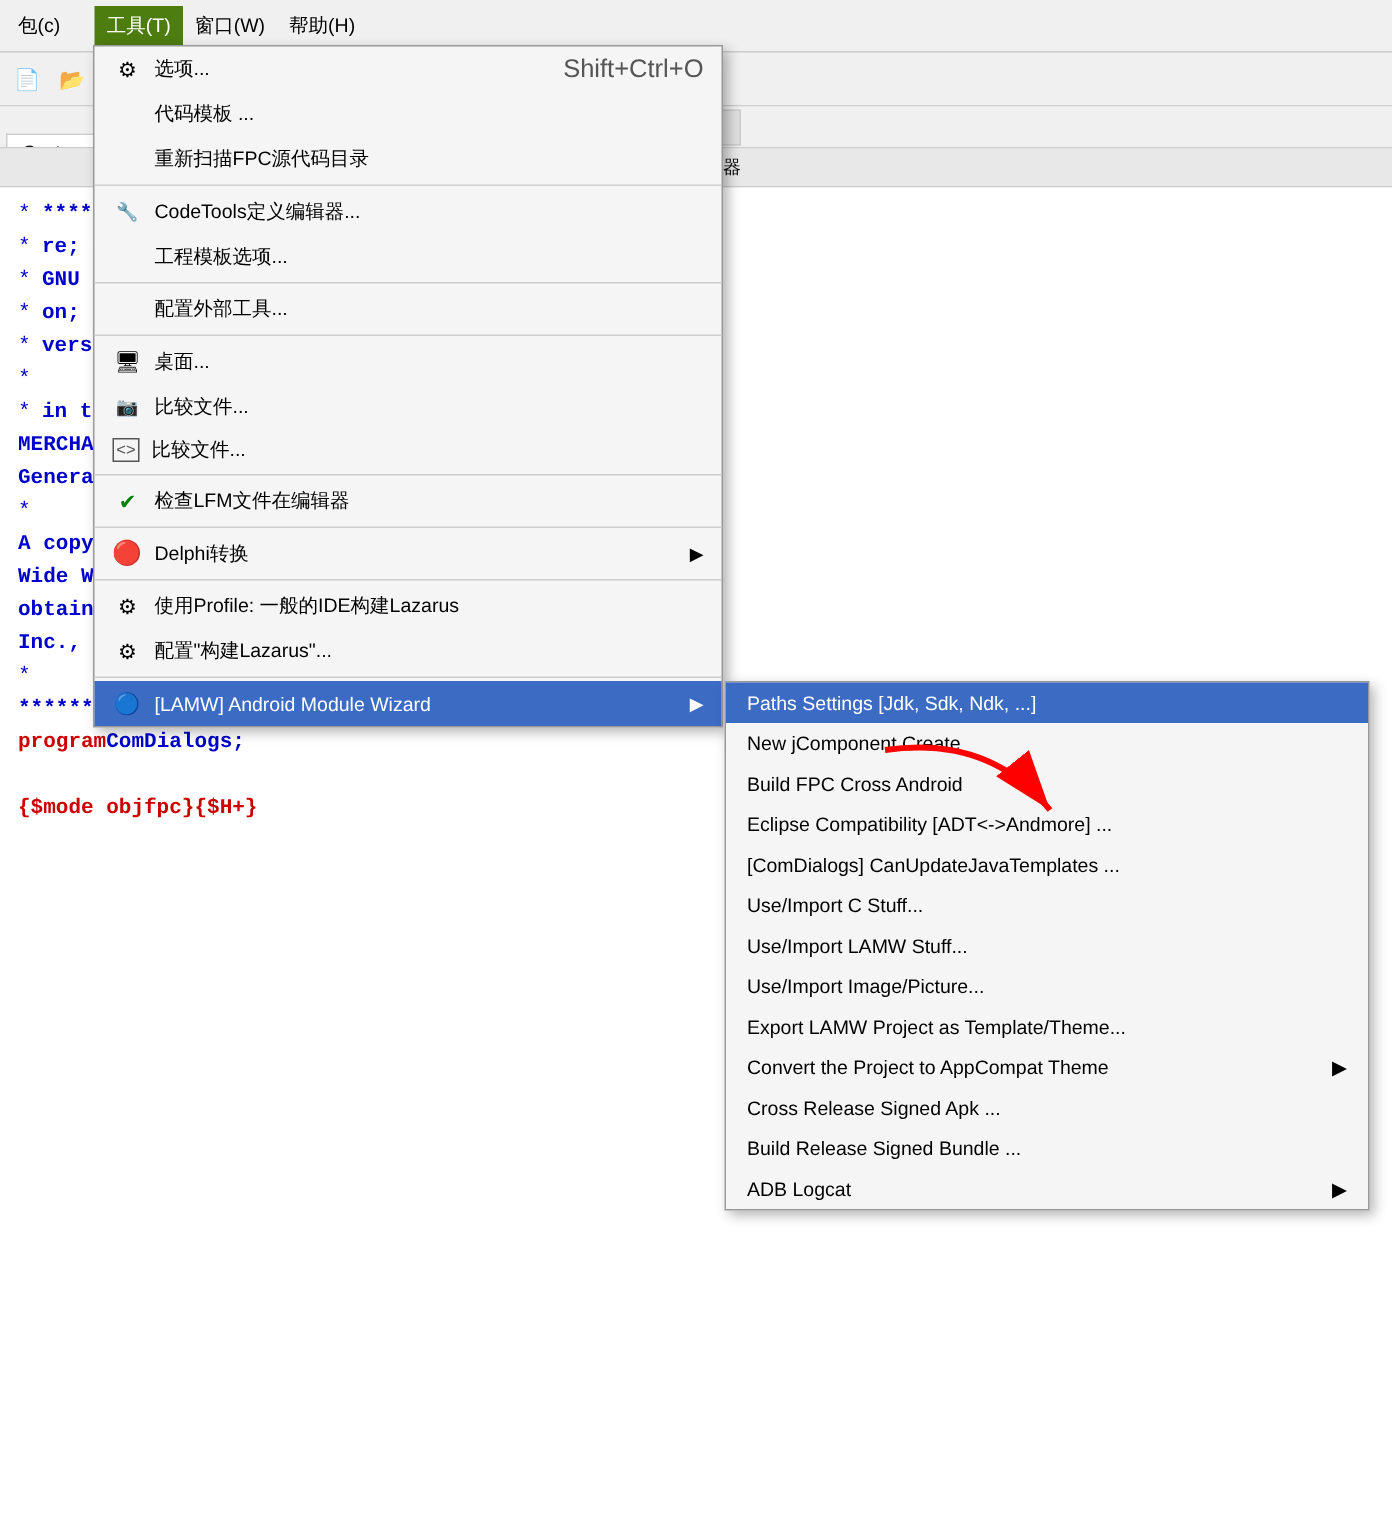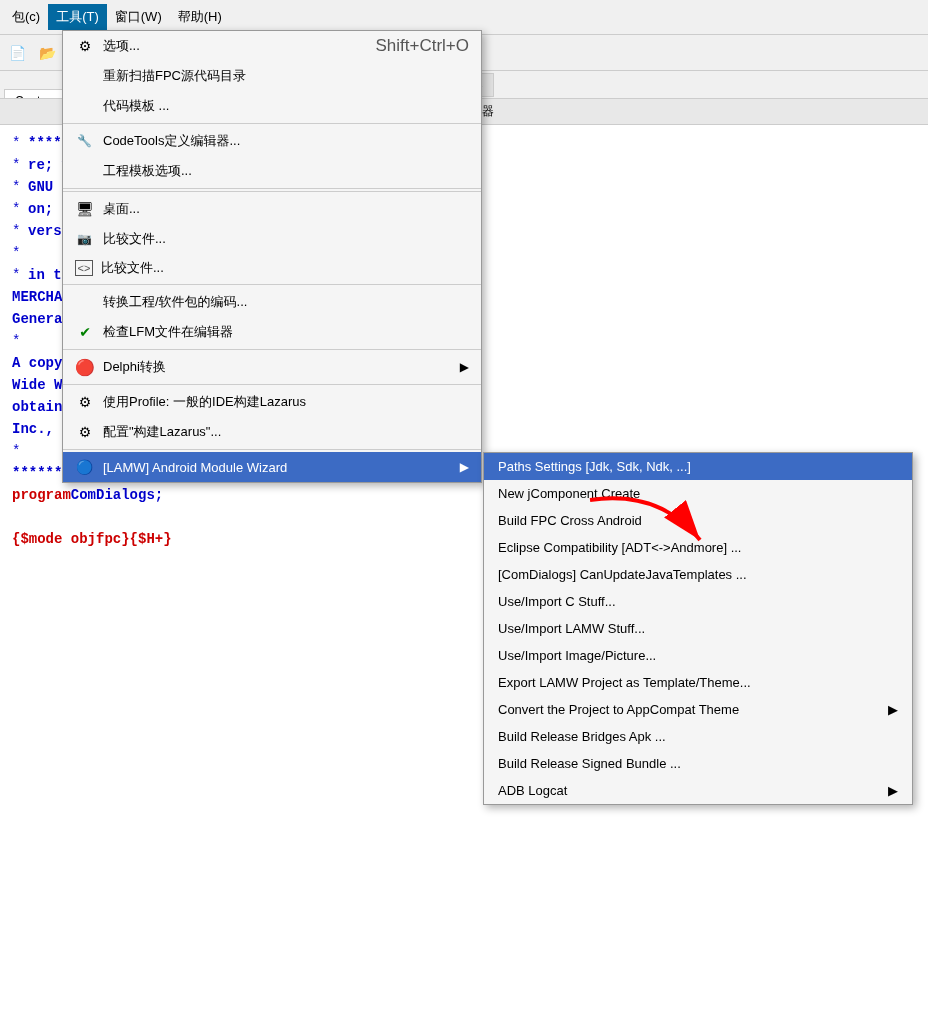--- a/index.html
+++ b/index.html
@@ -24,22 +24,23 @@
       position: relative;
       z-index: 100;
     }
     .menubar-item {
       padding: 4px 8px;
       cursor: pointer;
       font-size: 13px;
       color: #000;
     }
     .menubar-item.active {
-      background: #0369a1;
+      background: #4d7c0f;
       color: #fff;
+      margin-left: 15px;
     }
 
     
     .toolbar {
       display: flex;
       align-items: center;
       background: #f0f0f0;
       height: 36px;
       border-bottom: 1px solid #ccc;
       padding: 0 4px;
@@ -345,54 +346,54 @@
 </div>
 
 <div class="dropdown-menu">
   <div class="menu-item">
     <span class="menu-icon">⚙</span>
     <span>选项...</span>
     <span class="shortcut">Shift+Ctrl+O</span>
   </div>
   <div class="menu-item">
     <span class="menu-icon"></span>
+    <span>代码模板 ...</span>
+  </div>
+  <div class="menu-item">
+    <span class="menu-icon"></span>
     <span>重新扫描FPC源代码目录</span>
-  </div>
-  <div class="menu-item">
-    <span class="menu-icon"></span>
-    <span>代码模板 ...</span>
   </div>
   <div class="menu-sep"></div>
   <div class="menu-item">
     <span class="menu-icon" style="font-size:12px;">🔧</span>
     <span>CodeTools定义编辑器...</span>
   </div>
   <div class="menu-item">
     <span class="menu-icon"></span>
     <span>工程模板选项...</span>
   </div>
   <div class="menu-sep"></div>
+  <div class="menu-item">
+    <span class="menu-icon"></span>
+    <span>配置外部工具...</span>
+  </div>
   <div class="menu-sep"></div>
   <div class="menu-item">
     <span class="menu-icon">🖥</span>
     <span>桌面...</span>
   </div>
   <div class="menu-item">
     <span class="menu-icon" style="font-size:12px; color:#888;">📷</span>
     <span>比较文件...</span>
   </div>
   <div class="menu-item">
     <span class="menu-icon" style="font-size:11px; color:#555; border:1px solid #555; width:18px; height:16px; line-height:16px; text-align:center;">&lt;&gt;</span>
     <span>比较文件...</span>
   </div>
   <div class="menu-sep"></div>
-  <div class="menu-item">
-    <span class="menu-icon"></span>
-    <span>转换工程/软件包的编码...</span>
-  </div>
   <div class="menu-item">
     <span class="menu-icon" style="color: green;">✔</span>
     <span>检查LFM文件在编辑器</span>
   </div>
   <div class="menu-sep"></div>
   <div class="menu-item">
     <span class="menu-icon" style="color:red; font-size:16px;">🔴</span>
     <span>Delphi转换</span>
     <span class="arrow">▶</span>
   </div>
@@ -438,21 +439,21 @@
         <span>Use/Import Image/Picture...</span>
       </div>
       <div class="submenu-item">
         <span>Export LAMW Project as Template/Theme...</span>
       </div>
       <div class="submenu-item">
         <span>Convert the Project to AppCompat Theme</span>
         <span class="sub-arrow">▶</span>
       </div>
       <div class="submenu-item">
-        <span>Build Release Bridges Apk ...</span>
+        <span>Cross Release Signed Apk ...</span>
       </div>
       <div class="submenu-item">
         <span>Build Release Signed Bundle ...</span>
       </div>
       <div class="submenu-item">
         <span>ADB Logcat</span>
         <span class="sub-arrow">▶</span>
       </div>
     </div>
   </div>

